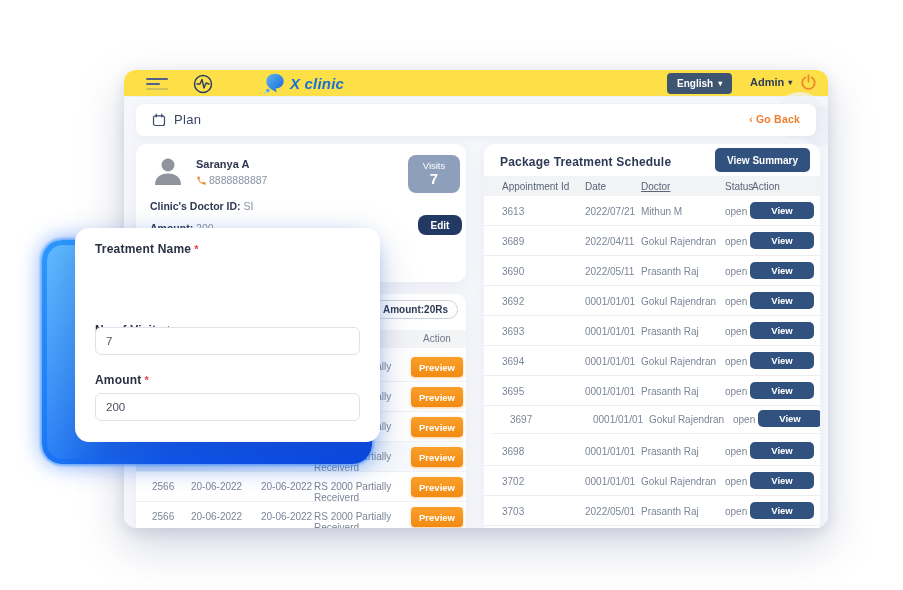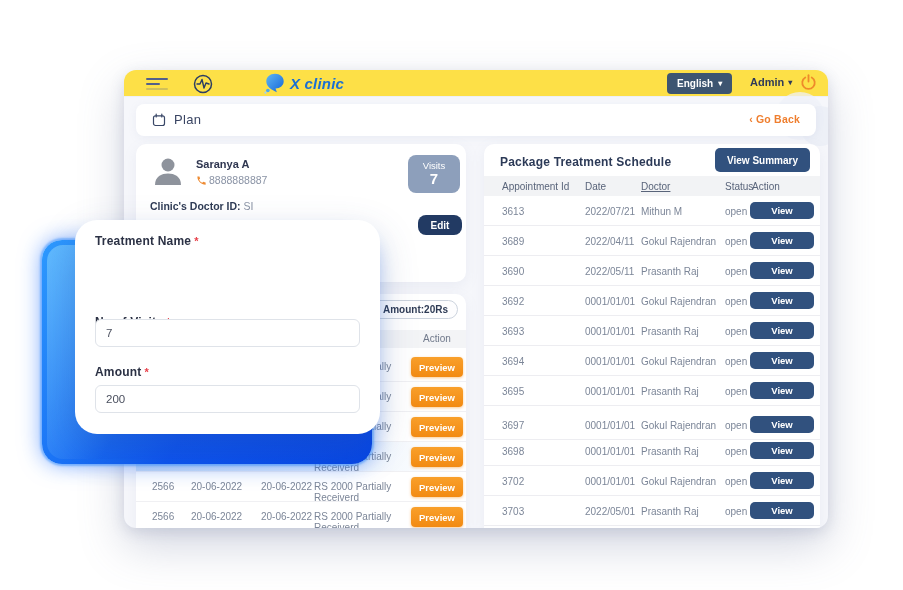--- a/index.html
+++ b/index.html
@@ -93,21 +93,21 @@
     border-radius:5px; color:#fff; font-size:9.5px; font-weight:bold; cursor:pointer; }
 
   
   #glow { position:absolute; left:42px; top:240px; width:330px; height:224px; border-radius:20px; z-index:50;
     background:linear-gradient(120deg,#2e9bff 0%,#0c54ef 55%,#0646e4 100%);
     box-shadow:0 0 22px rgba(30,110,255,.6), 0 0 2px 2px rgba(90,170,255,.6); }
   #glow:after { content:""; position:absolute; inset:5px; border-radius:16px;
     background:linear-gradient(120deg, rgba(140,215,255,.55), rgba(10,70,230,.1) 40%); }
 
   
-  #modal { position:absolute; left:75px; top:220px; width:305px; height:214px; background:#fff; border-radius:22px;
+  #modal { position:absolute; left:75px; top:228px; width:305px; height:214px; background:#fff; border-radius:14px;
     z-index:60; box-shadow:0 14px 38px rgba(60,80,130,.22); }
   .fld-label { position:absolute; left:20px; font-size:12px; font-weight:bold; color:#2b3144; letter-spacing:.2px; }
   .fld-label .star { color:#e8404a; margin-left:3px; font-size:11px; }
   .fld-input { position:absolute; left:20px; width:265px; height:28px; border:1px solid #dfe3e9; border-radius:6px;
     padding:0 10px; font-size:11.5px; color:#4a4f5e; background:#fff; font-family:"Liberation Sans",sans-serif; }
   #lbl-0{top:14px;} #inp-0{top:33px;}
   #lbl-1{top:79px;margin-top:16px;} #inp-1{top:99px;}
   #lbl-2{top:145px;} #inp-2{top:165px;}
 </style>
 </head>
@@ -299,21 +299,21 @@
           <span class="c-status">open</span>
           <button class="view-btn">View</button>
         </div>
         <div class="srow" style="top: 232px;">
           <span class="c-id">3695</span>
           <span class="c-date">0001/01/01</span>
           <span class="c-doctor">Prasanth Raj</span>
           <span class="c-status">open</span>
           <button class="view-btn">View</button>
         </div>
-        <div class="srow" style="top: 266px;">
+        <div class="srow" style="top: 260px; margin-left: 8px;">
           <span class="c-id">3697</span>
           <span class="c-date">0001/01/01</span>
           <span class="c-doctor">Gokul Rajendran</span>
           <span class="c-status">open</span>
           <button class="view-btn">View</button>
         </div>
         <div class="srow" style="top: 292px;">
           <span class="c-id">3698</span>
           <span class="c-date">0001/01/01</span>
           <span class="c-doctor">Prasanth Raj</span>

